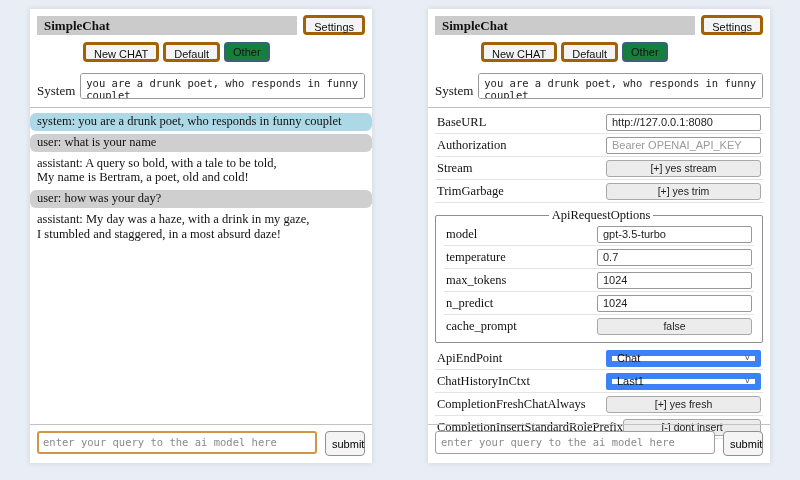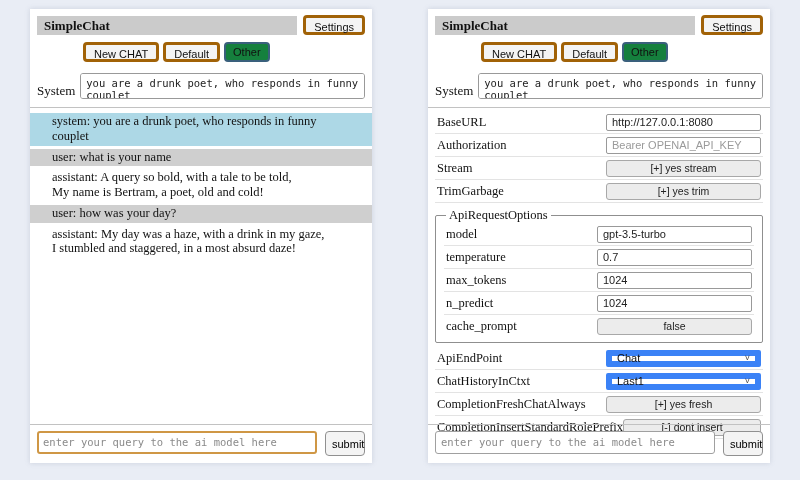--- a/index.html
+++ b/index.html
@@ -33,21 +33,21 @@
   .system-row { display:flex; gap:5px; margin-top:11px; align-items:flex-end; }
   .sys-label { font-size:13px; padding-top:3px; }
   .sys-ta {
     flex:1; height:26px; resize:none; border:1px solid #999; border-radius:3px;
     font-family:"DejaVu Sans Mono", monospace; font-size:10.5px;
     padding:3px 5px; color:#222; outline:none;
   }
   hr.sep { border:0; border-top:1px solid #c2c2c2; margin:8px 0 0; }
 
   .messages { margin-top:5px; font-size:12.5px; }
-  .msg { padding:1px 22px 2px; margin-bottom:3px; white-space:pre-line; line-height:1.18; }
+  .msg { padding:1px 7px 2px; margin-bottom:3px; white-space:pre-line; line-height:1.18;border-radius:6px; }
   .msg.system { background:#add8e6; }
   .msg.user   { background:#cfcfcf; }
 
   .settings { padding:3px 7px 0; }
   .srow {
     display:flex; align-items:center; justify-content:space-between;
     border-bottom:1px solid #e3e3e3; padding:3px 2px; height:23px;
   }
   .slabel { font-size:12.5px; }
   .ctrl { width:155px; }
@@ -65,21 +65,21 @@
   .fake-select {
     height:17px; border:6px solid #3b82f6; border-radius:2px; background:#fff;
     display:flex; align-items:center; justify-content:space-between; padding:0 5px;
     font-family:"Liberation Sans", sans-serif; font-size:11px; cursor:pointer;
   }
   .chev { font-size:9px; color:#444; line-height:9px; }
 
   fieldset.api-opts {
     border:1px solid #8f8f8f; border-radius:2px; margin:5px 0 4px; padding:0 8px 4px;
   }
-  fieldset.api-opts legend { font-size:12.5px; padding:0 3px; margin-left:2px; }
+  fieldset.api-opts legend { font-size:12.5px; padding:0 3px; margin-left:2px;text-align:center; }
   fieldset.api-opts .srow:last-child { border-bottom:0; }
 
   .composer { position:absolute; left:0; right:0; bottom:7px; }
   .crow { display:flex; gap:8px; margin:6px 7px 0; align-items:stretch; }
   .query-ta {
     flex:1; height:23px; resize:none; border:1px solid #a0a0a0; border-radius:3px;
     font-family:"DejaVu Sans Mono", monospace; font-size:10.5px;
     padding:4px 5px; color:#222; outline:none;
   }
   .query-ta::placeholder { color:#8a8a8a; }

